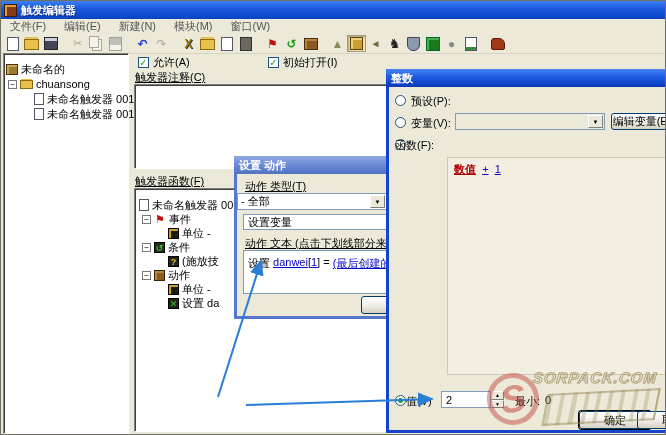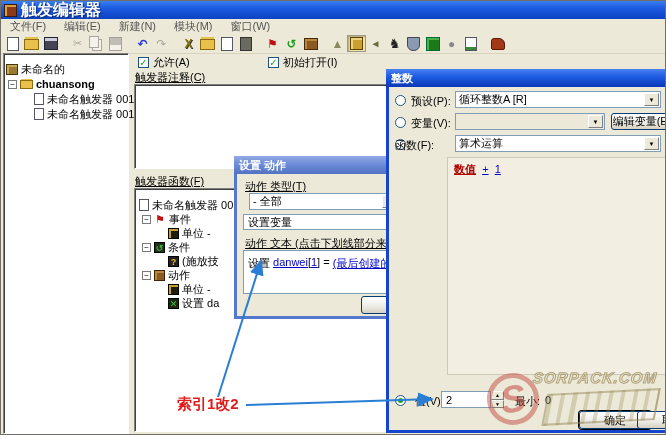--- a/index.html
+++ b/index.html
@@ -6,21 +6,21 @@
   *{box-sizing:border-box;}
   .screen{position:relative;width:666px;height:435px;overflow:hidden;background:#ece9d8;
     font-family:"Liberation Sans","DejaVu Sans",sans-serif;font-size:11px;color:#000;
     border:1px solid #716f64;}
   
   .titlebar{position:absolute;left:0;top:0;width:666px;height:18px;
     background:linear-gradient(180deg,#3a80f0 0%,#1c5ae0 40%,#0b43c2 100%);
     display:flex;align-items:center;padding-left:3px;}
   .app-icon{width:13px;height:13px;background:#8a3a1a;border:1px solid #3a1a08;
     box-shadow:inset 2px 2px 0 #d8a040;margin-right:4px;}
-  .title-text{color:#fff;font-weight:bold;font-size:16px;text-shadow:1px 1px 1px #0a2a80;}
+  .title-text{color:#fff;font-weight:bold;font-size:11px;text-shadow:1px 1px 1px #0a2a80;}
   .menubar{position:absolute;left:0;top:18px;width:612px;height:15px;background:#ece9d8;
     display:flex;align-items:center;color:#555;}
   .menu-item{padding:0 9px;cursor:default;}
   .toolbar{position:absolute;left:0;top:33px;width:666px;height:20px;background:#ece9d8;
     display:flex;align-items:center;padding-left:2px;border-bottom:1px solid #d8d4c0;}
   .tsep{width:8px;height:17px;}
   .ti{position:relative;width:19px;height:17px;display:inline-flex;align-items:center;
     justify-content:center;font-size:11px;line-height:1;}
   .ti.dis{opacity:.45;filter:grayscale(1);}
   .ti.pressed{background:#f7e6a8;border:1px solid #9a9a88;box-shadow:inset 1px 1px 2px rgba(0,0,0,.3);}
@@ -187,21 +187,21 @@
       <span class="sico">
           <span class="i-map"></span>
         </span>
       <span>未命名的</span>
     </div>
     <div class="trow" style="left:4px;top:17px;">
       <span class="expand">−</span>
       <span class="sico">
           <span class="i-folder"></span>
         </span>
-      <span style="font-weight:bold">chuansong</span>
+      <span style="font-weight:normal">chuansong</span>
     </div>
     <div class="trow" style="left:30px;top:32px;">
       <span class="sico">
           <span class="i-doc"></span>
         </span>
       <span>未命名触发器 001</span>
     </div>
     <div class="trow" style="left:30px;top:47px;">
       <span class="sico">
           <span class="i-doc"></span>
@@ -272,21 +272,21 @@
         </span>
       <span>设置 da</span>
     </div>
   </div>
 
   <div class="dialog action-dialog">
     <div class="dlg-title">
       <span>设置 动作</span>
     </div>
     <div class="plabel" style="left:8px;top:23px;">动作 类型(T)</div>
-    <div class="dd" style="left:12px;top:37px;width:150px;">
+    <div class="dd" style="left:0;top:37px;width:150px;">
       <span>- 全部</span>
       <span class="arrow">▼</span>
     </div>
     <div class="fieldline" style="left:6px;top:58px;width:316px;height:16px;">
       <span>设置变量</span>
     </div>
     <div class="plabel" style="left:8px;top:80px;">动作 文本 (点击下划线部分来赋值)</div>
     <div class="fieldline" style="left:6px;top:94px;width:316px;height:44px;align-items:flex-start;padding-top:5px;">
       <span>设置</span>&nbsp;
       <a class="lnk">danwei</a><span>[</span><a class="lnk">1</a><span>]</span>&nbsp;
@@ -297,47 +297,39 @@
       <span>确定</span>
     </div>
   </div>
 
   <div class="dialog integer-dialog">
     <div class="dlg-title">
       <span>整数</span>
     </div>
     <span class="radio" style="left:6px;top:26px;"></span>
     <span class="rlabel" style="left:22px;top:25px;text-align:right;">预设(P):</span>
-    <div class="dd" style="left:66px;top:22px;width:206px;">
-      <span>循环整数A [R]</span>
-      <span class="arrow">▼</span>
-    </div>
     <span class="radio" style="left:6px;top:48px;"></span>
     <span class="rlabel" style="left:22px;top:47px;">变量(V):</span>
     <div class="dd gray" style="left:66px;top:44px;width:150px;">
       <span class="arrow">▼</span>
     </div>
     <div class="btn" style="left:222px;top:44px;width:62px;height:17px;">
       <span>编辑变量(E)</span>
     </div>
     <span class="radio" style="left:6px;top:70px;"></span>
     <span class="rlabel" style="left:6px;top:69px;">函数(F):</span>
-    <div class="dd" style="left:66px;top:66px;width:206px;">
-      <span>算术运算</span>
-      <span class="arrow">▼</span>
-    </div>
     <div class="groupbox" style="left:58px;top:88px;width:226px;height:218px;">
       <div style="position:absolute;left:6px;top:4px;white-space:nowrap;">
         <a class="rlnk">数值</a>&nbsp;
         <a class="lnk">+</a>&nbsp;
         <a class="lnk">1</a>
       </div>
     </div>
     <span class="radio sel" style="left:6px;top:326px;"></span>
-    <span class="rlabel" style="left:26px;top:325px;">值(V)</span>
+    <span class="rlabel" style="left:17px;top:325px;">值(V)</span>
     <div class="fieldline" style="left:52px;top:322px;width:50px;height:17px;">
       <span>2</span>
     </div>
     <div class="spin" style="left:102px;top:322px;">
       <span>▲</span>
       <span>▼</span>
     </div>
     <span class="rlabel" style="left:126px;top:325px;">最小:</span>
     <span class="rlabel" style="left:156px;top:325px;">0</span>
     <div class="btn focused" style="left:190px;top:342px;width:72px;">
@@ -356,15 +348,14 @@
 
   <svg class="anno-svg" width="666" height="435">
     <defs>
       <marker id="ah" markerWidth="9" markerHeight="8" refX="7" refY="3.5" orient="auto">
         <path d="M0,0 L8,3.5 L0,7 Z" fill="#2a7fd4"></path>
       </marker>
     </defs>
     <line x1="217" y1="396" x2="260" y2="260" stroke="#2a7fd4" stroke-width="2" marker-end="url(#ah)"></line>
     <line x1="245" y1="404" x2="431" y2="398" stroke="#2a7fd4" stroke-width="2" marker-end="url(#ah)"></line>
   </svg>
-  <div class="anno-note">索引1改2</div>
 
 </div>
 
 </body></html>

